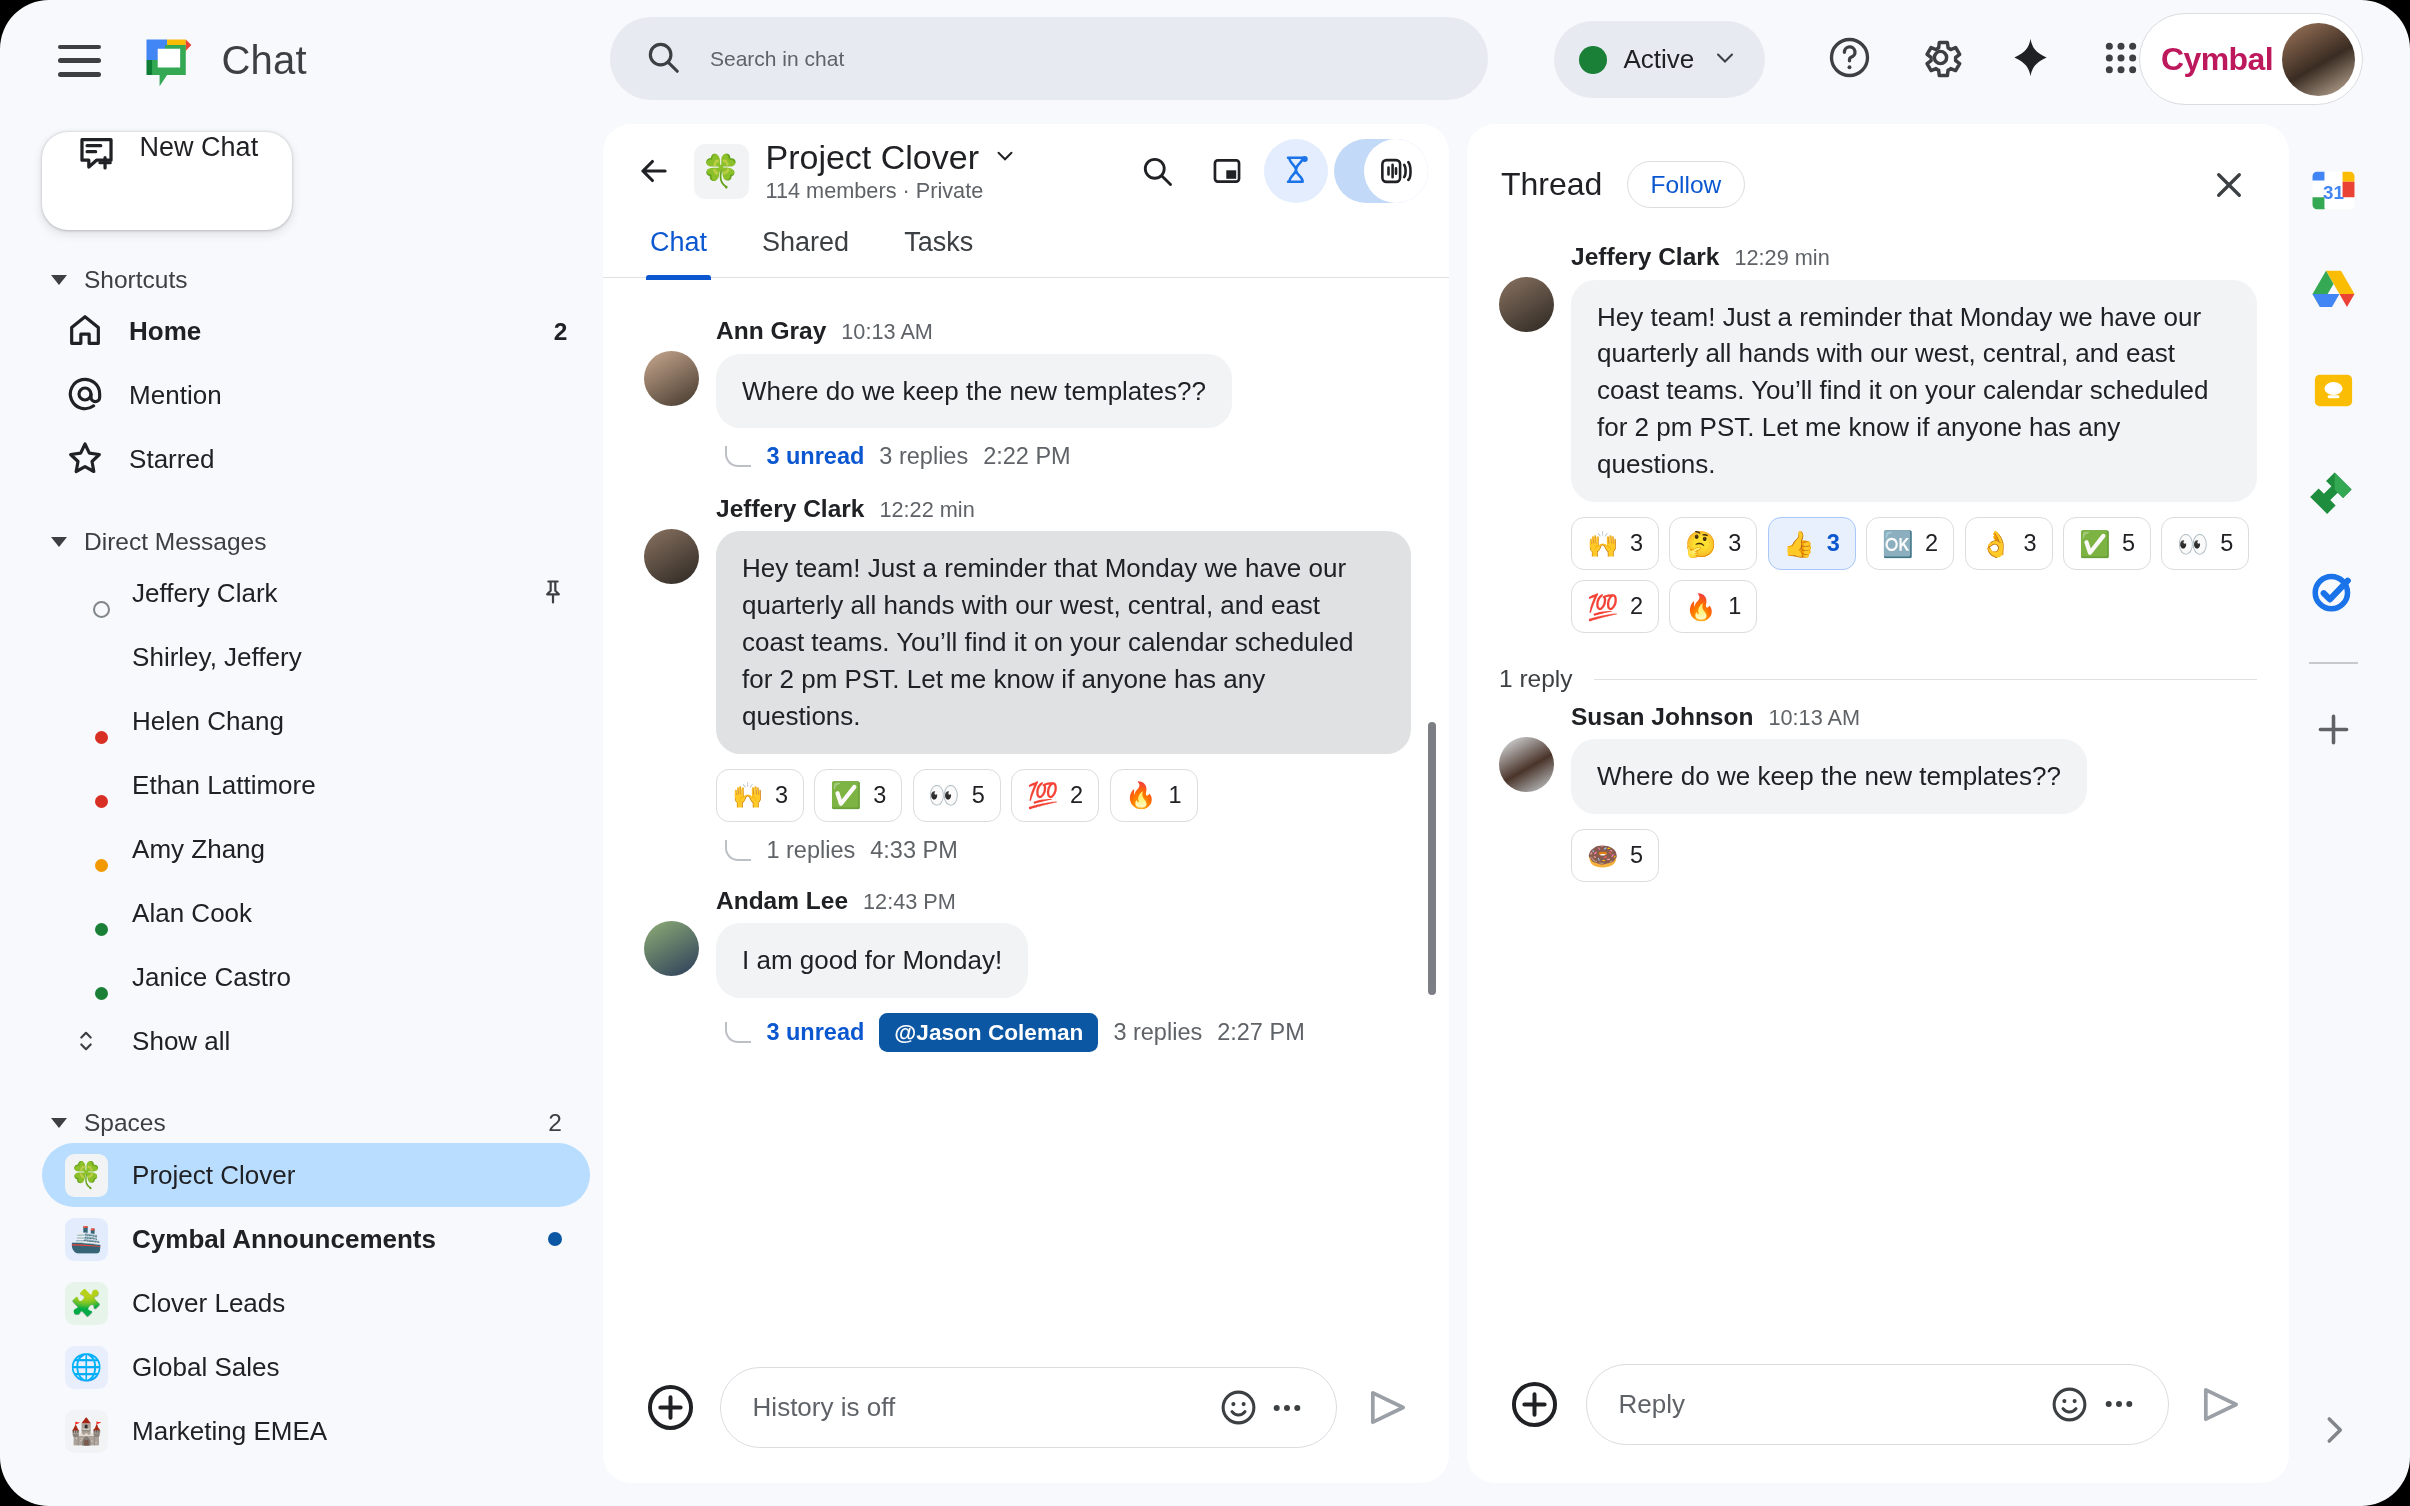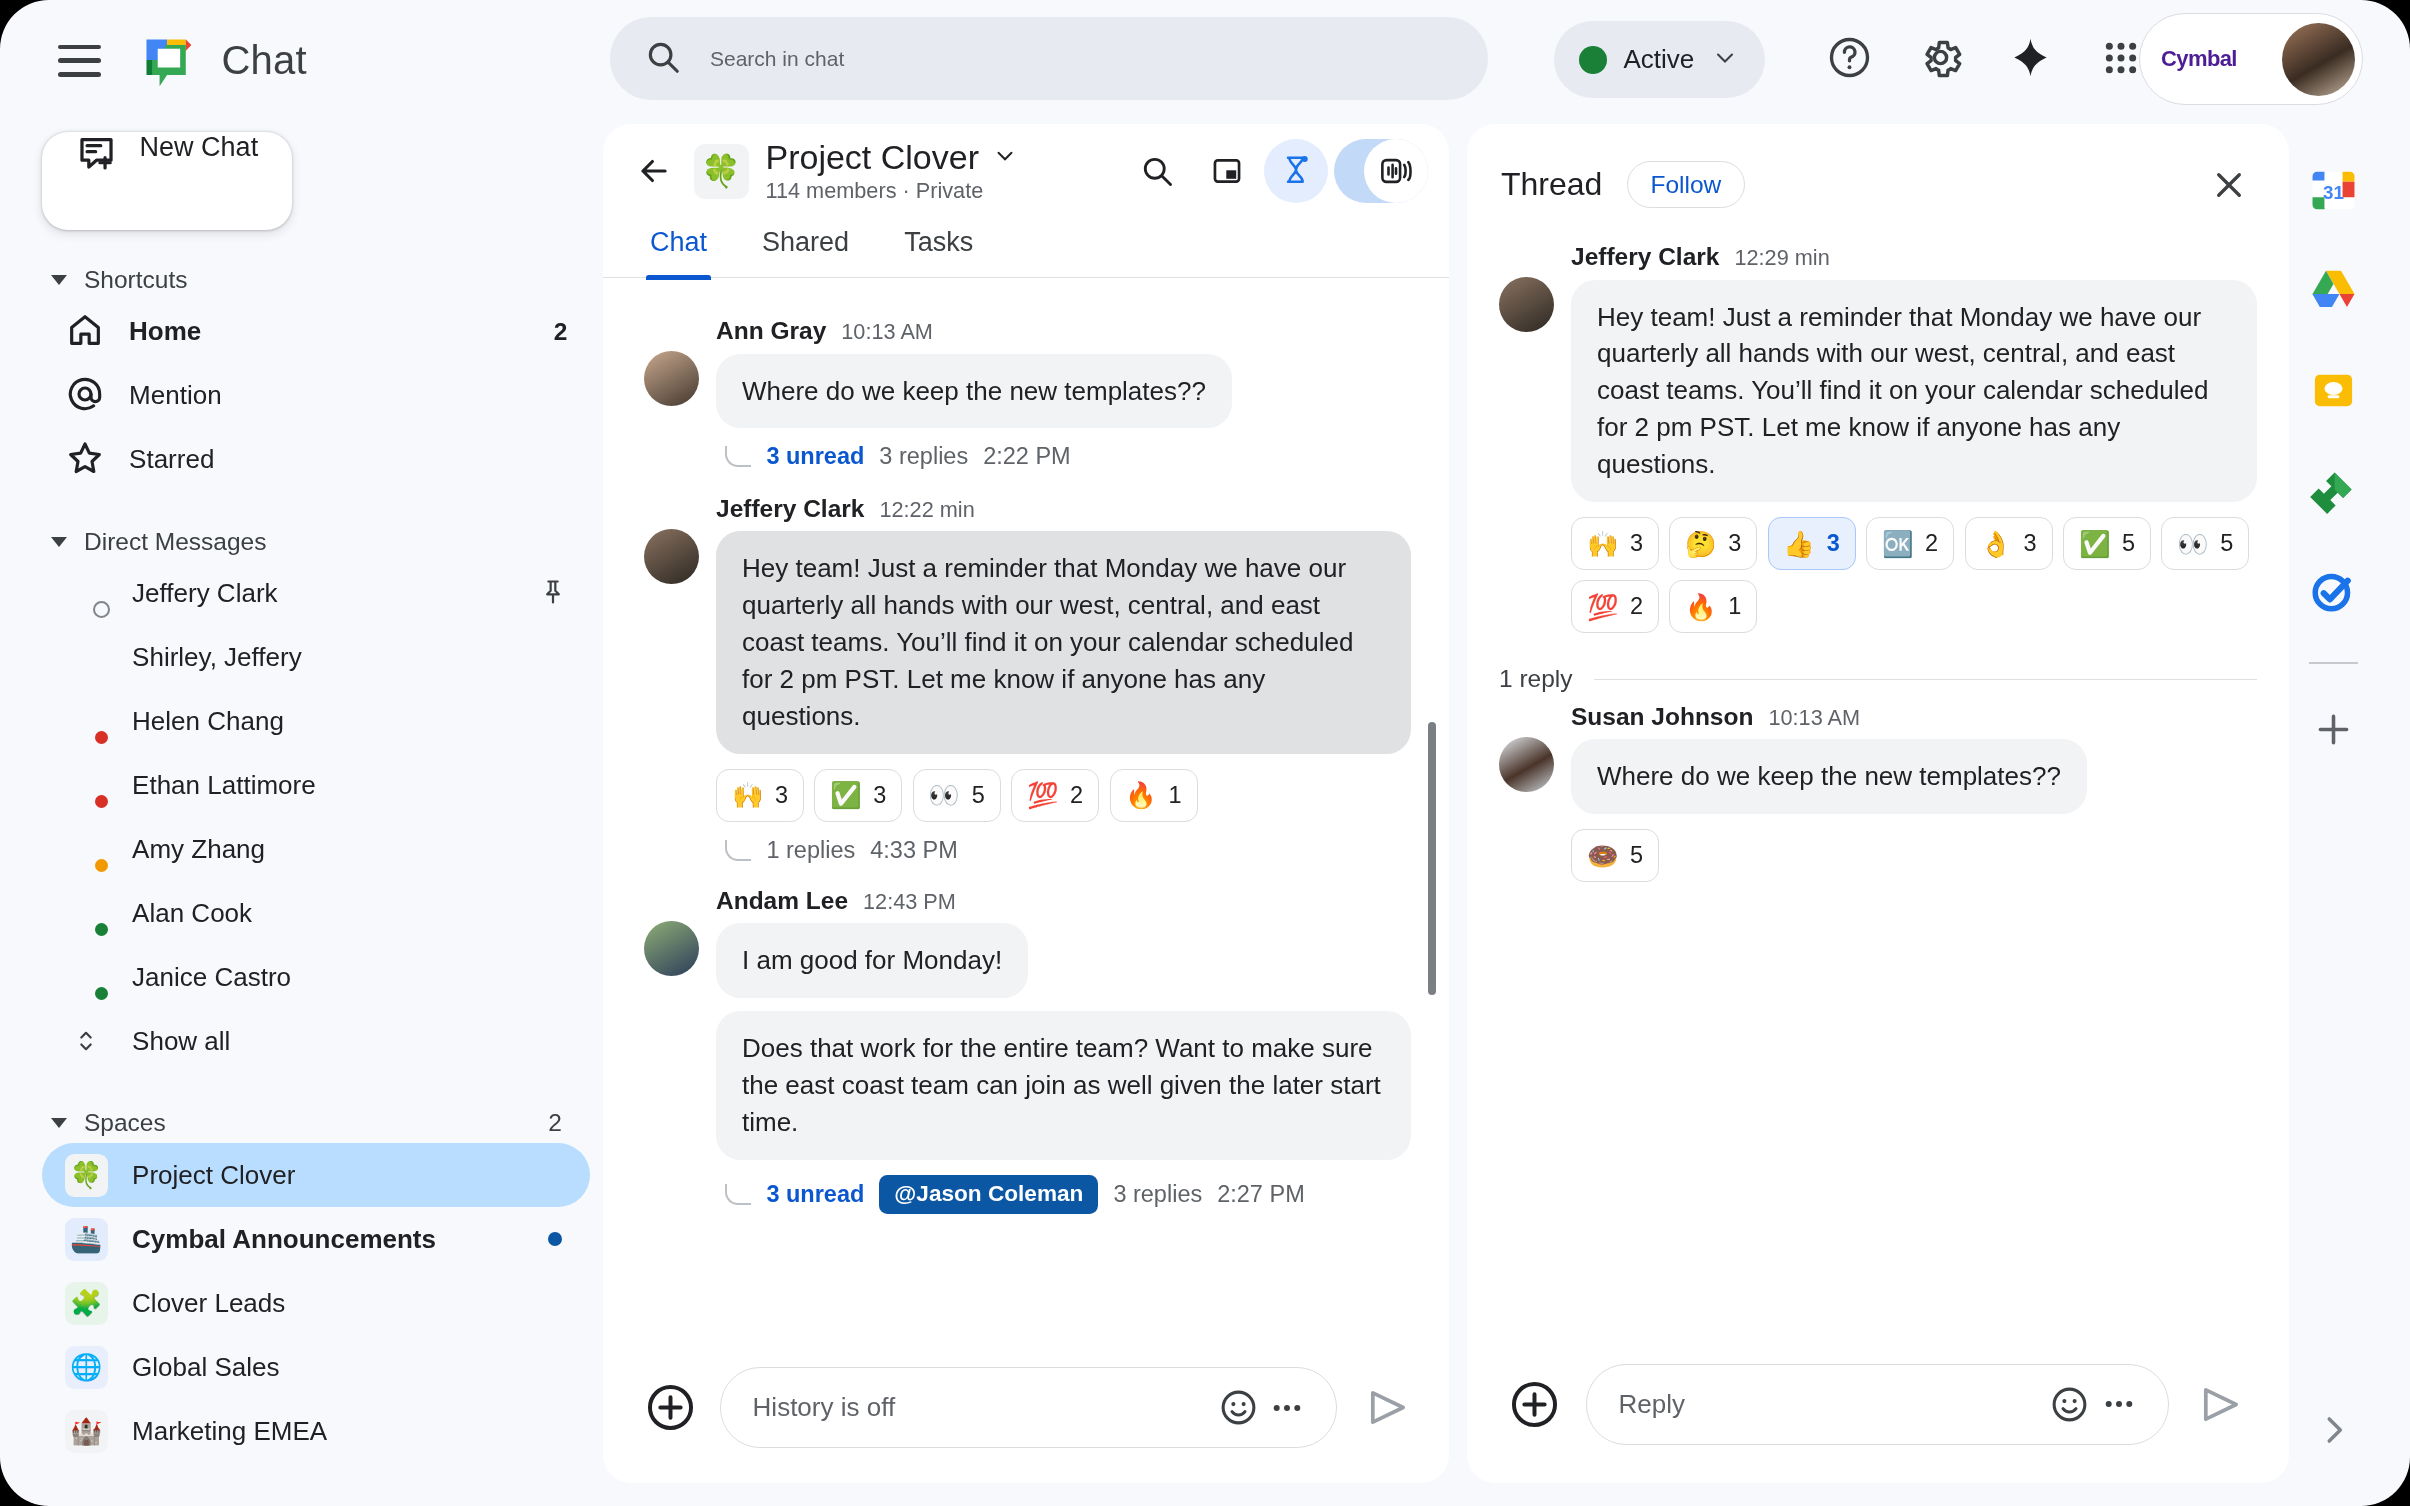--- a/index.html
+++ b/index.html
@@ -56,21 +56,21 @@
     border-radius: 50%;
   }
 
   .account-chip {
     position: absolute; right: 47px; top: 13px;
     height: 92px; width: 224px; border-radius: 46px;
     border: 1.4px solid #dadce0; background: #fff;
     display: flex; align-items: center; justify-content: space-between;
     padding: 0 7.5px 0 21px; cursor: pointer;
   }
-  .cymbal-word { font-size: 22px; font-weight: bold; color: #4c1d95; letter-spacing: -0.6px; }
+  .cymbal-word { font-size: 32px; font-weight: bold; color: #be185d; letter-spacing: -0.6px; }
   .avatar { border-radius: 50%; background-size: cover; flex: none; }
 
   
   .sidebar {
     position: absolute; left: 0; top: 121px; width: 603px; bottom: 0;
     padding-left: 21px;
   }
   .newchat {
     width: 250px; height: 98px; margin: 11.3px 0 0 21px;
     background: #fff; border-radius: 26px;
@@ -599,21 +599,20 @@
       </div>
 
       <div class="msg" style="margin-top:22.6px">
         <div class="msg-av" style="background:linear-gradient(150deg,#8fae76,#2b3c5a)"></div>
         <div class="msg-body">
           <div class="msg-hdr">
             <span class="msg-author">Andam Lee</span>
             <span class="msg-time">12:43 PM</span>
           </div>
           <div class="bubble">I am good for Monday!</div>
-          <div class="bubble" style="display:block">Does that work for the entire team? Want to make sure the east coast team can join as well given the later start time.</div>
           <div class="thread-line">
             <span class="curve"></span>
             <span class="unread-link">3 unread</span>
             <span class="mention-chip">@Jason Coleman</span>
             <span class="reply-count">3 replies</span>
             <span class="reply-time">2:27 PM</span>
           </div>
         </div>
       </div>
 

